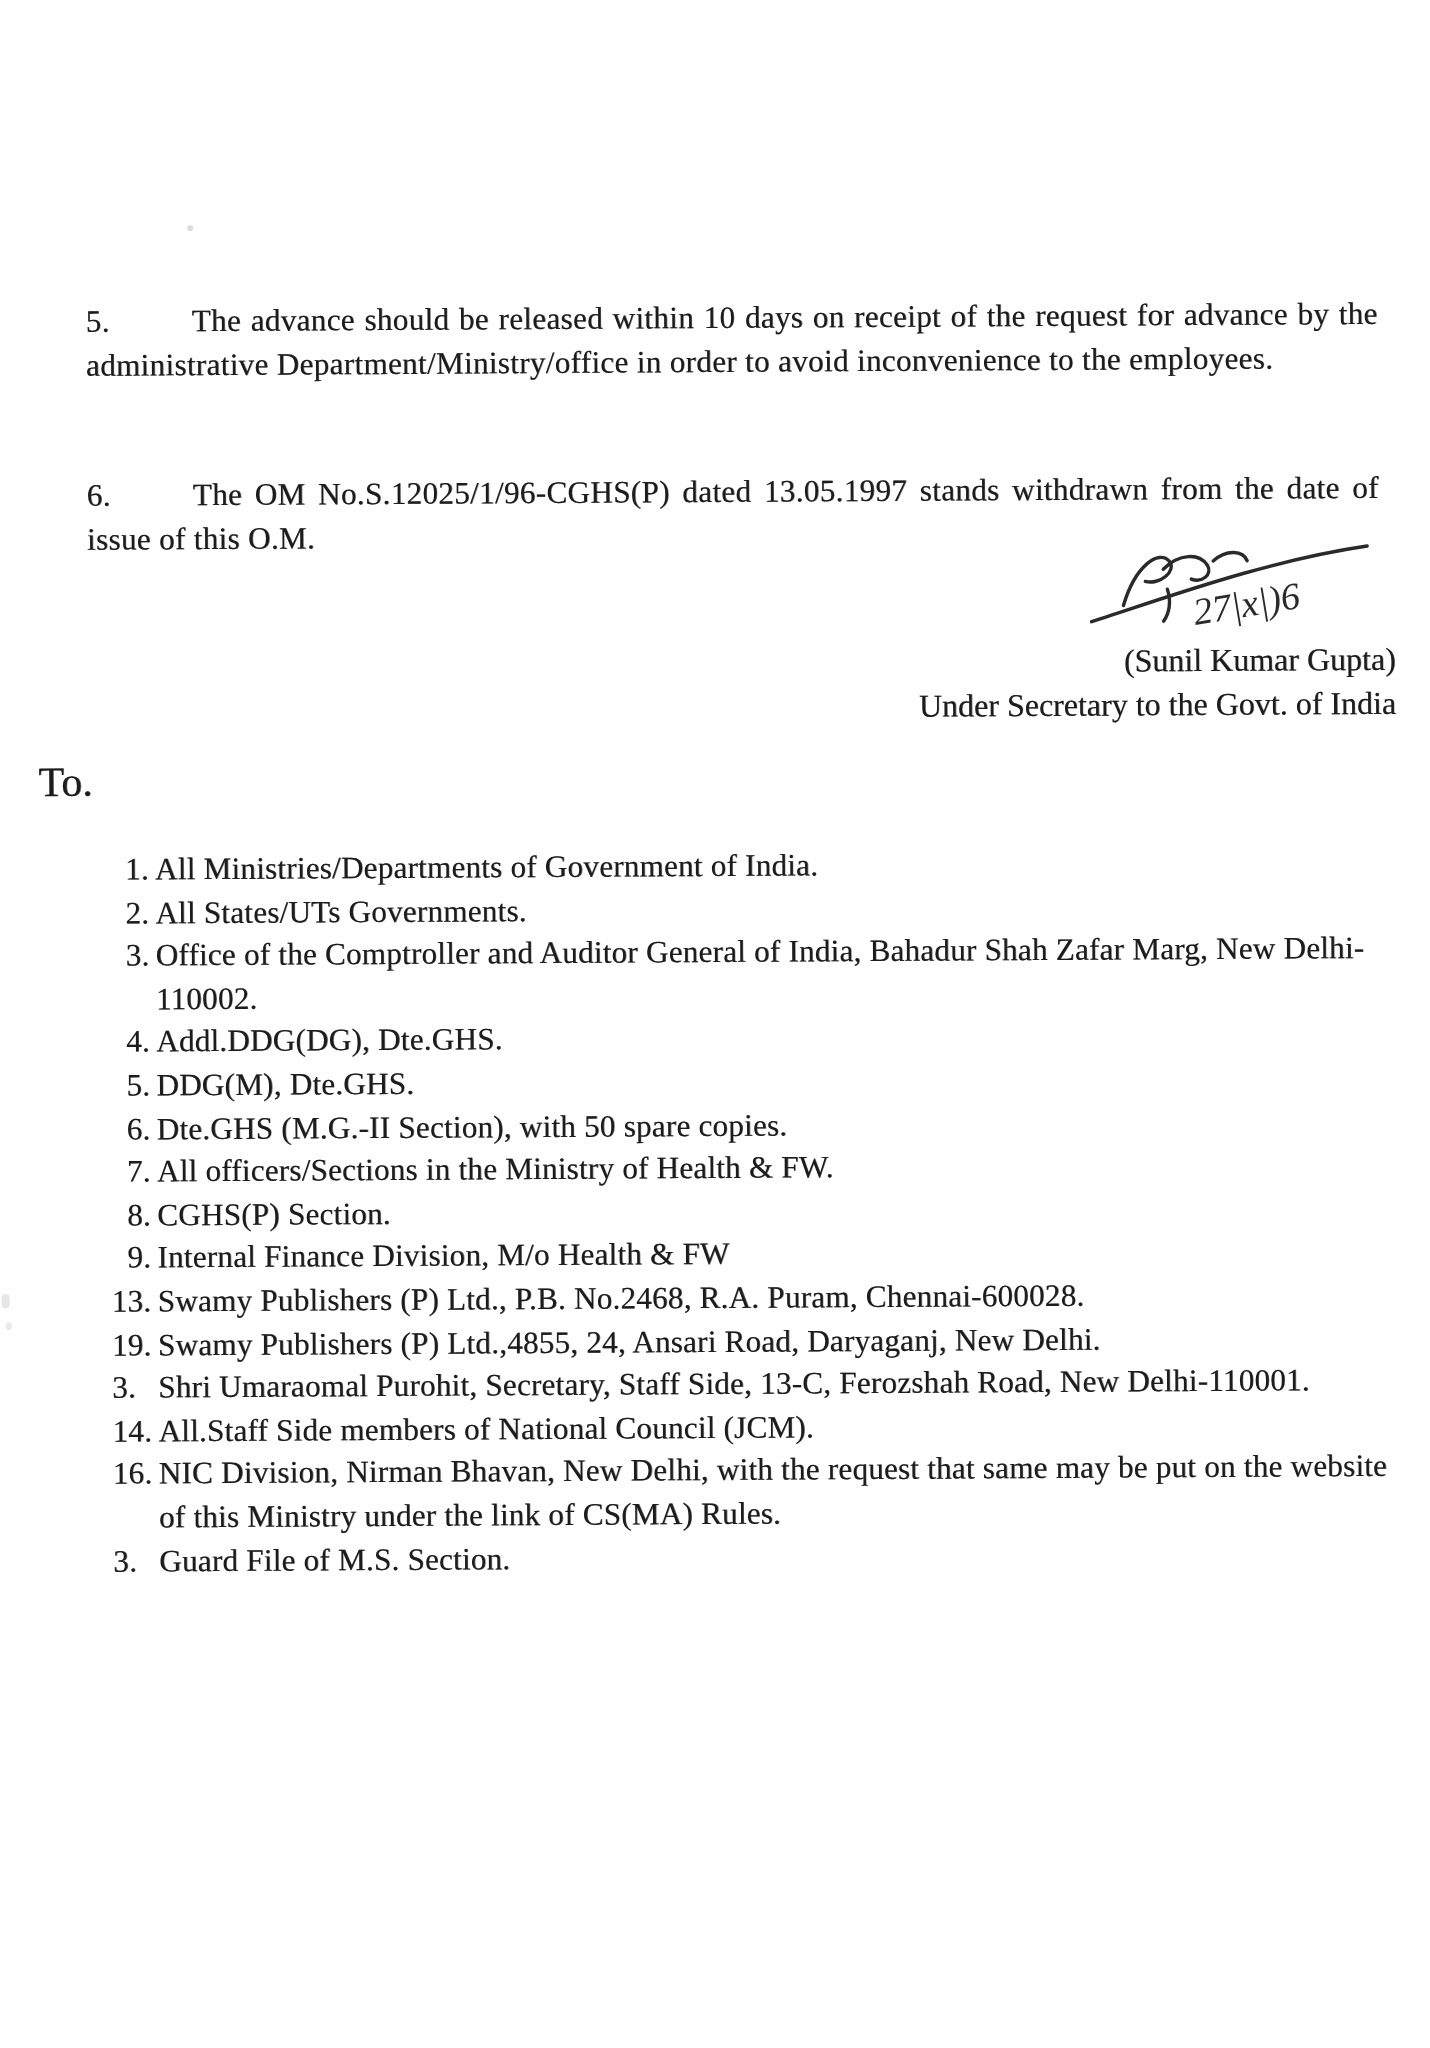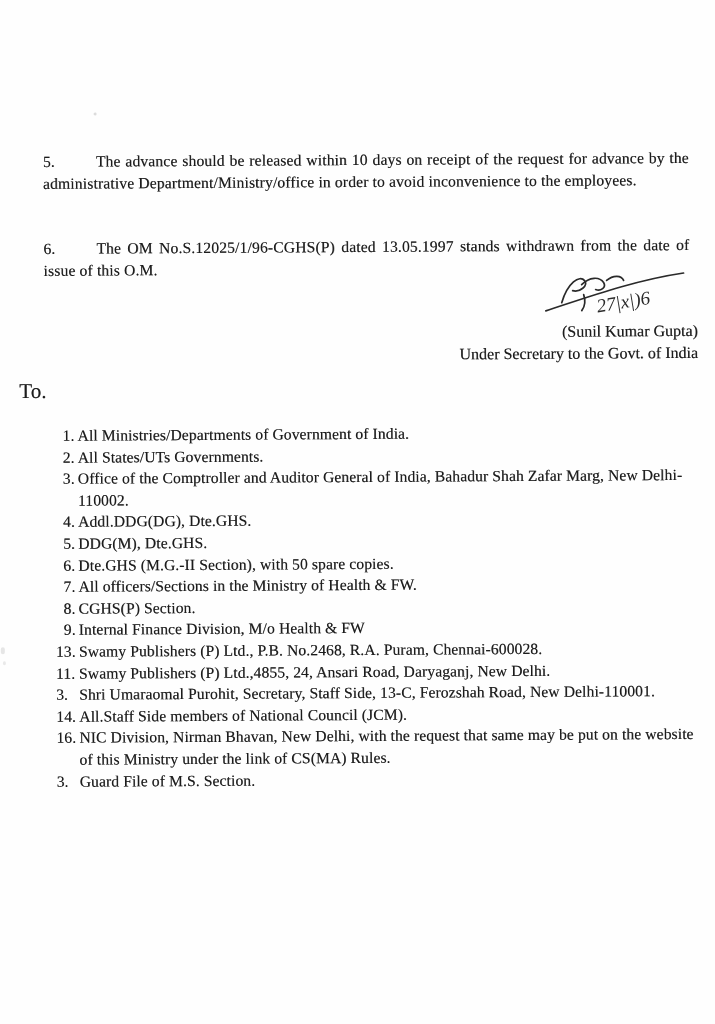--- a/index.html
+++ b/index.html
@@ -139,21 +139,21 @@
         </li>
         <li class="d1">
           <span class="num">9.</span>
           <span class="txt">Internal Finance Division, M/o Health &amp; FW</span>
         </li>
         <li class="d2">
           <span class="num">13.</span>
           <span class="txt">Swamy Publishers (P) Ltd., P.B. No.2468, R.A. Puram, Chennai-600028.</span>
         </li>
         <li class="d2">
-          <span class="num">11.</span>
+          <span class="num">19.</span>
           <span class="txt">Swamy Publishers (P) Ltd.,4855, 24, Ansari Road, Daryaganj, New Delhi.</span>
         </li>
         <li class="d2">
           <span class="num">3.</span>
           <span class="txt">Shri Umaraomal Purohit, Secretary, Staff Side, 13-C, Ferozshah Road, New Delhi-110001.</span>
         </li>
         <li class="d2">
           <span class="num">14.</span>
           <span class="txt">All.Staff Side members of National Council (JCM).</span>
         </li>

